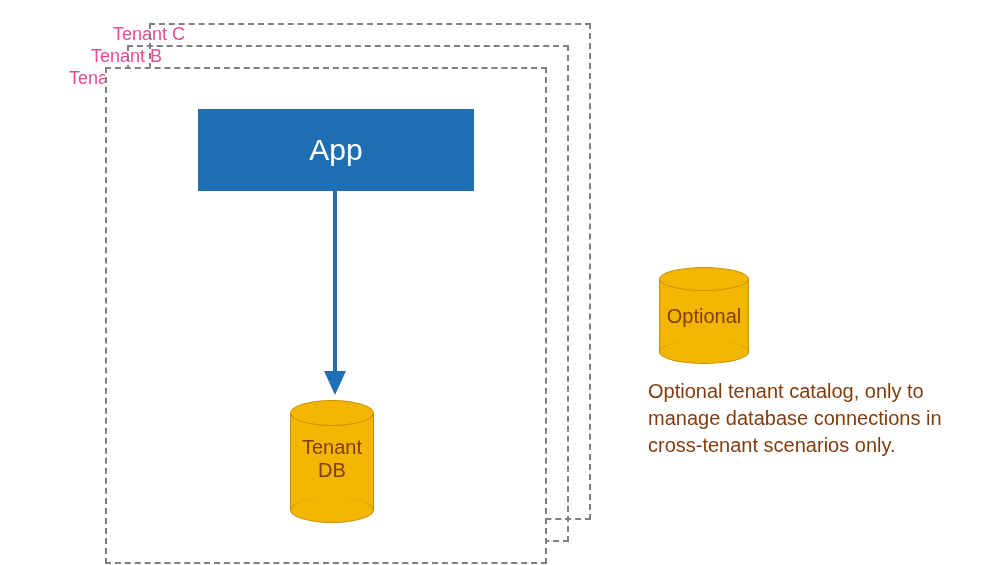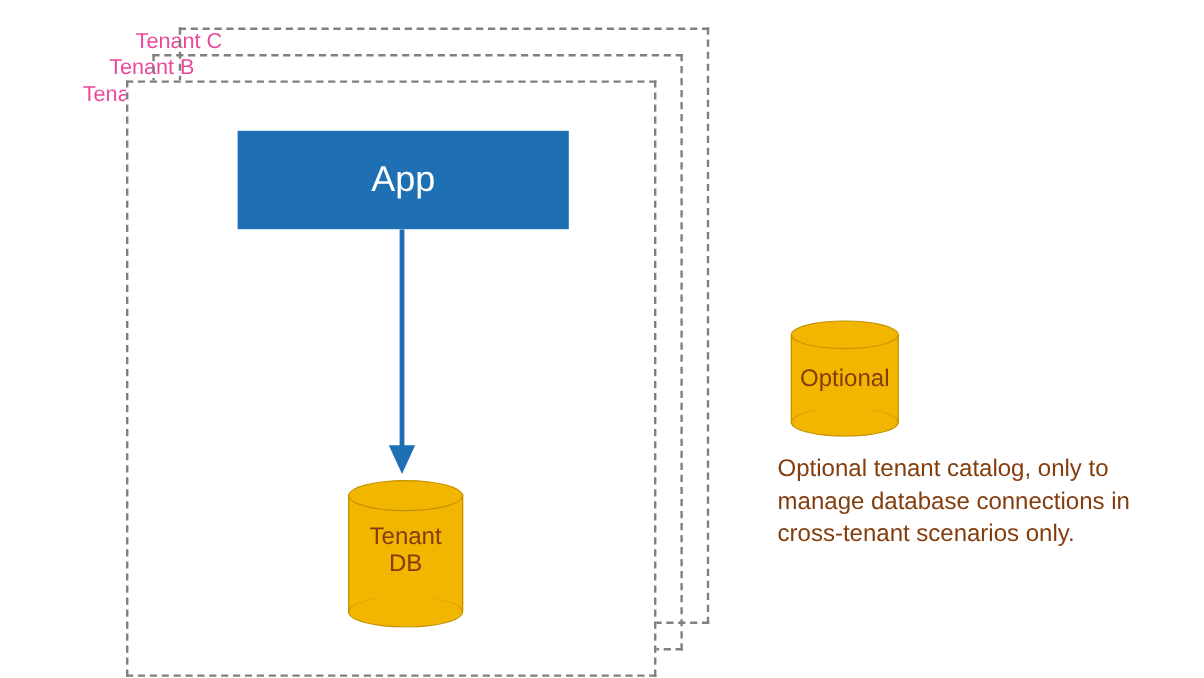--- a/index.html
+++ b/index.html
@@ -88,21 +88,21 @@
   <span>App</span>
 </div>
 
 <div class="arrow-container" style="left:320px; top:191px; width:30px; height:204px;">
   <svg width="30" height="204">
     <line x1="15" y1="0" x2="15" y2="185" stroke="#1f6fb5" stroke-width="4"></line>
     <polygon points="15,204 4,180 26,180" fill="#1f6fb5"></polygon>
   </svg>
 </div>
 
-<div class="cylinder" style="left:290px; top:400px; width:96px; height:115px;">
+<div class="cylinder" style="left:290px; top:400px; width:84px; height:115px;">
   <div class="cylinder-body" style="height:98px; top:12px; border-left:1px solid #c49100; border-right:1px solid #c49100;"></div>
   <div class="cylinder-bottom-curve" style="height:26px; bottom:-8px; border:1px solid #c49100; border-top:none;"></div>
   <div class="cylinder-top" style="height:26px;"></div>
   <div class="cylinder-label" style="top:36px;">
     <span>Tenant</span><br>
     <span>DB</span>
   </div>
 </div>
 
 <div class="cylinder" style="left:659px; top:267px; width:90px; height:90px;">

